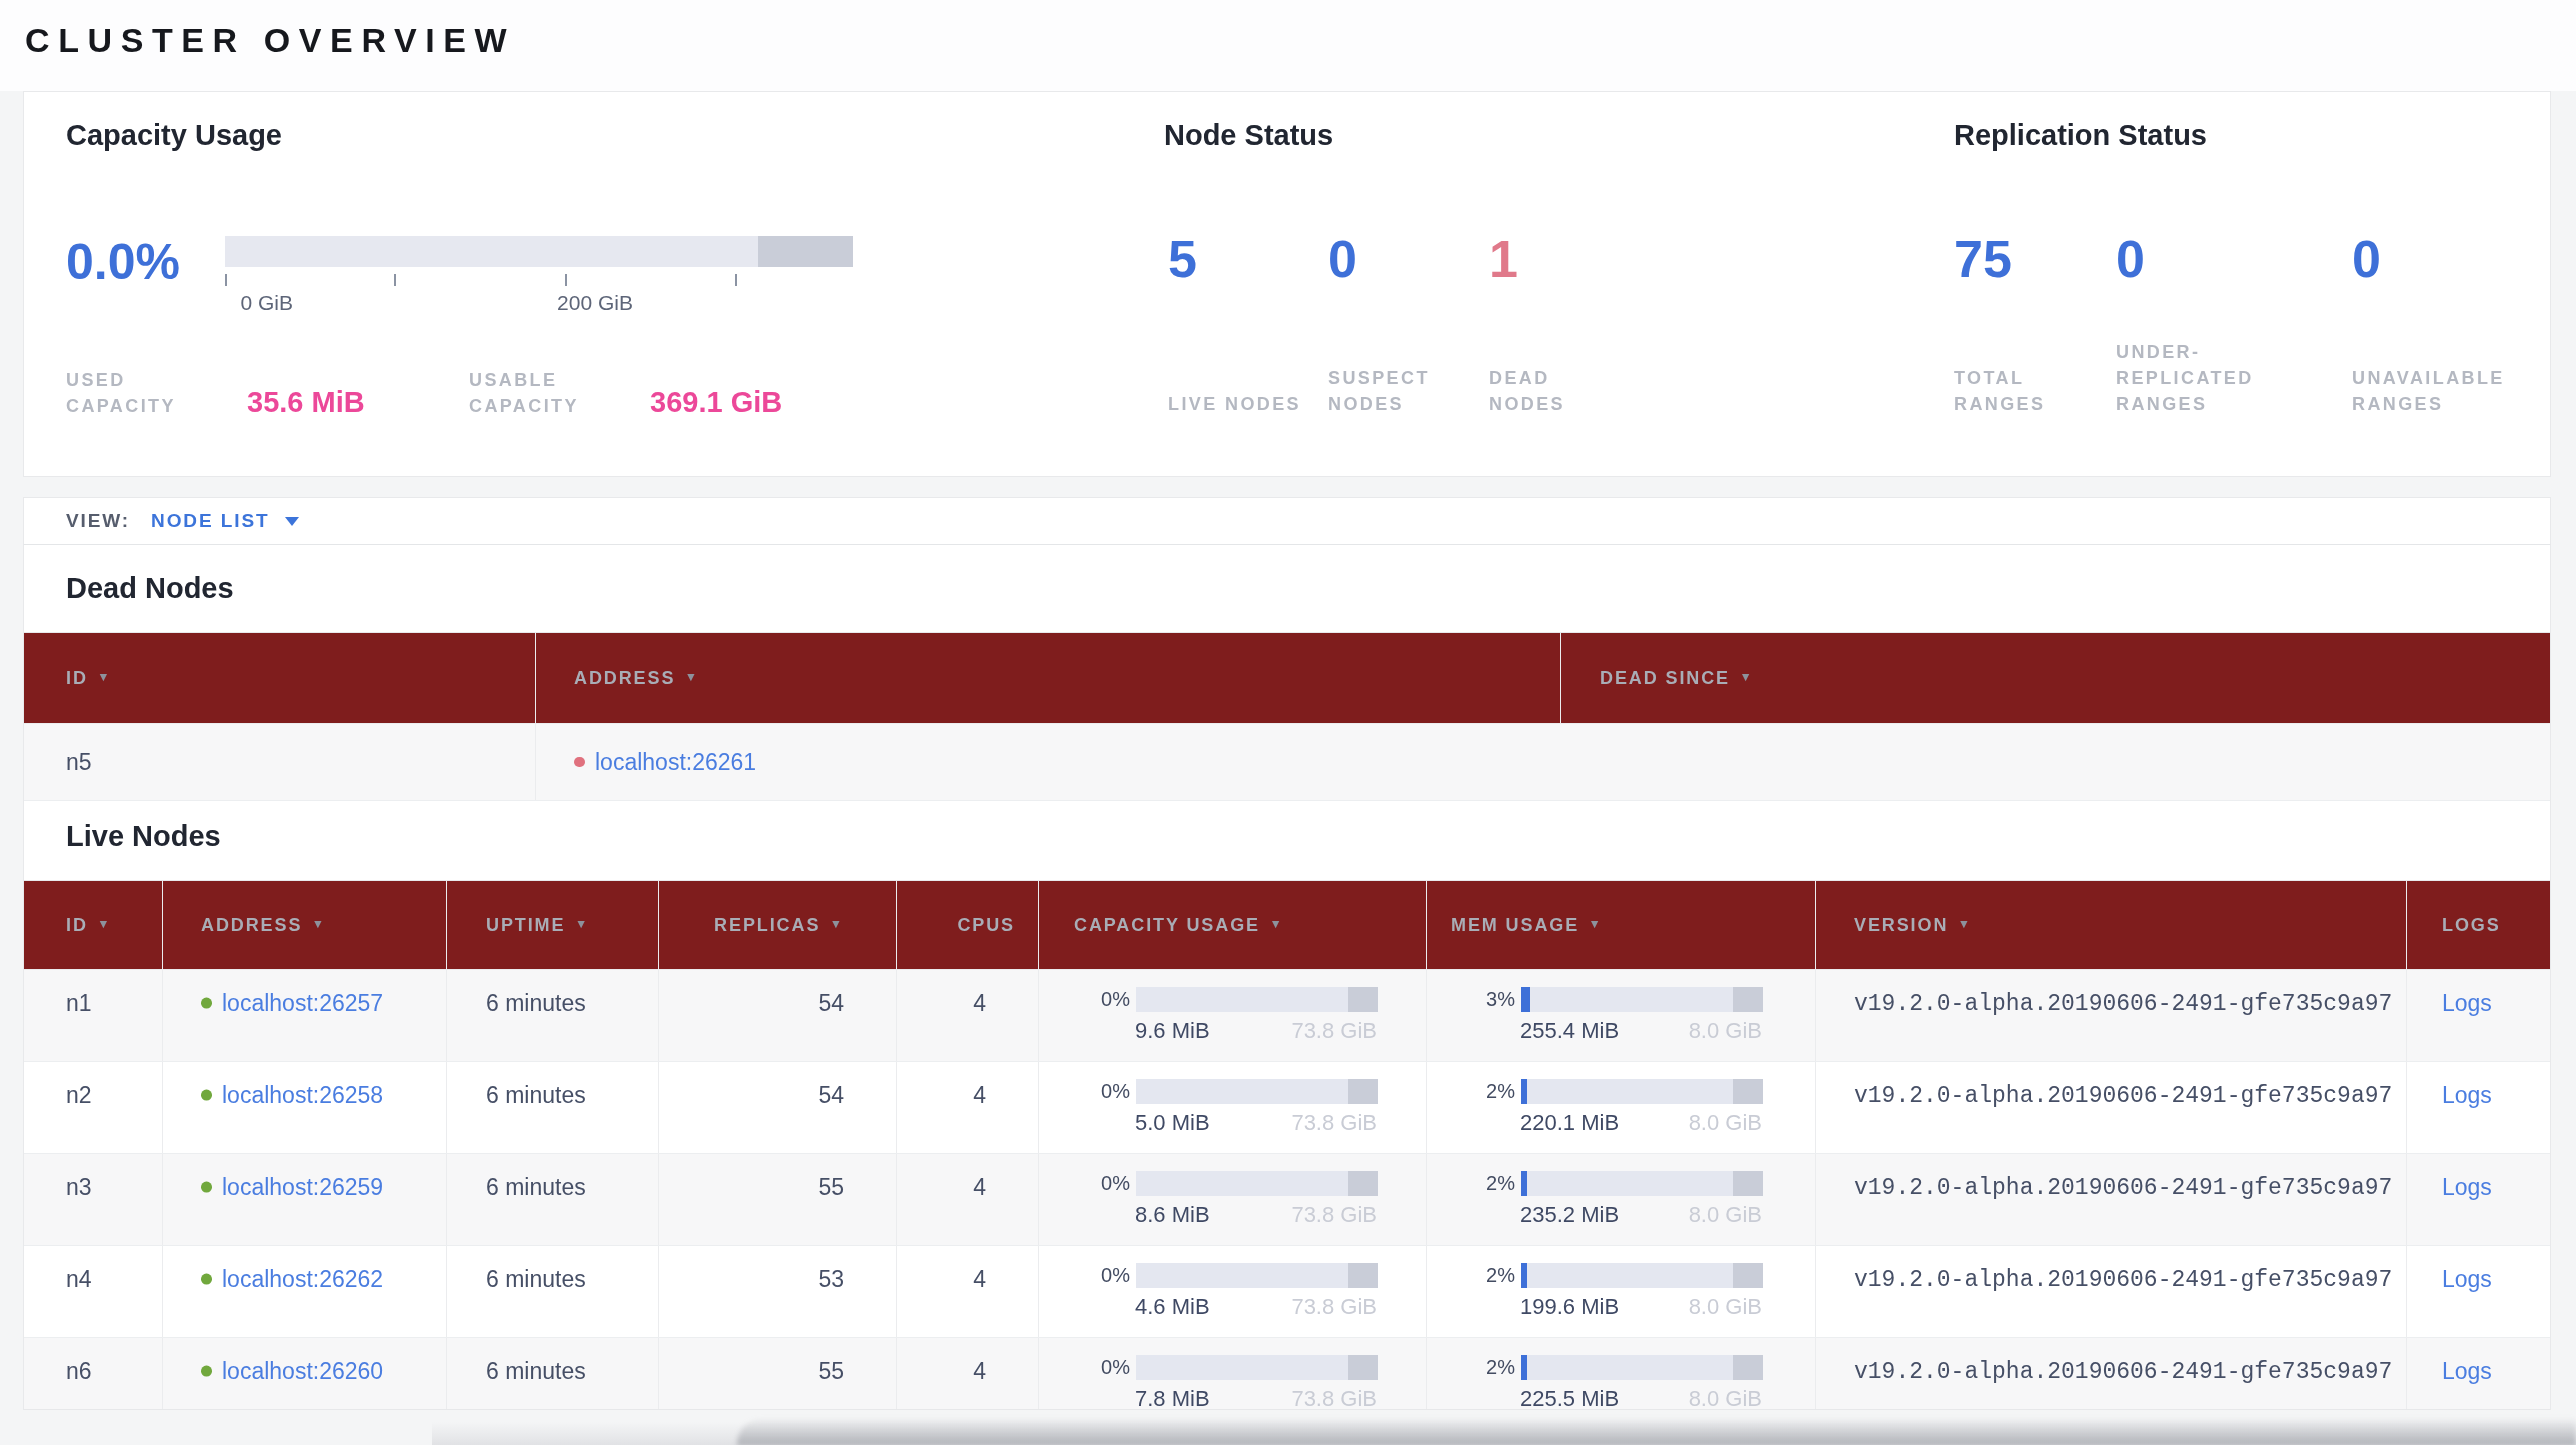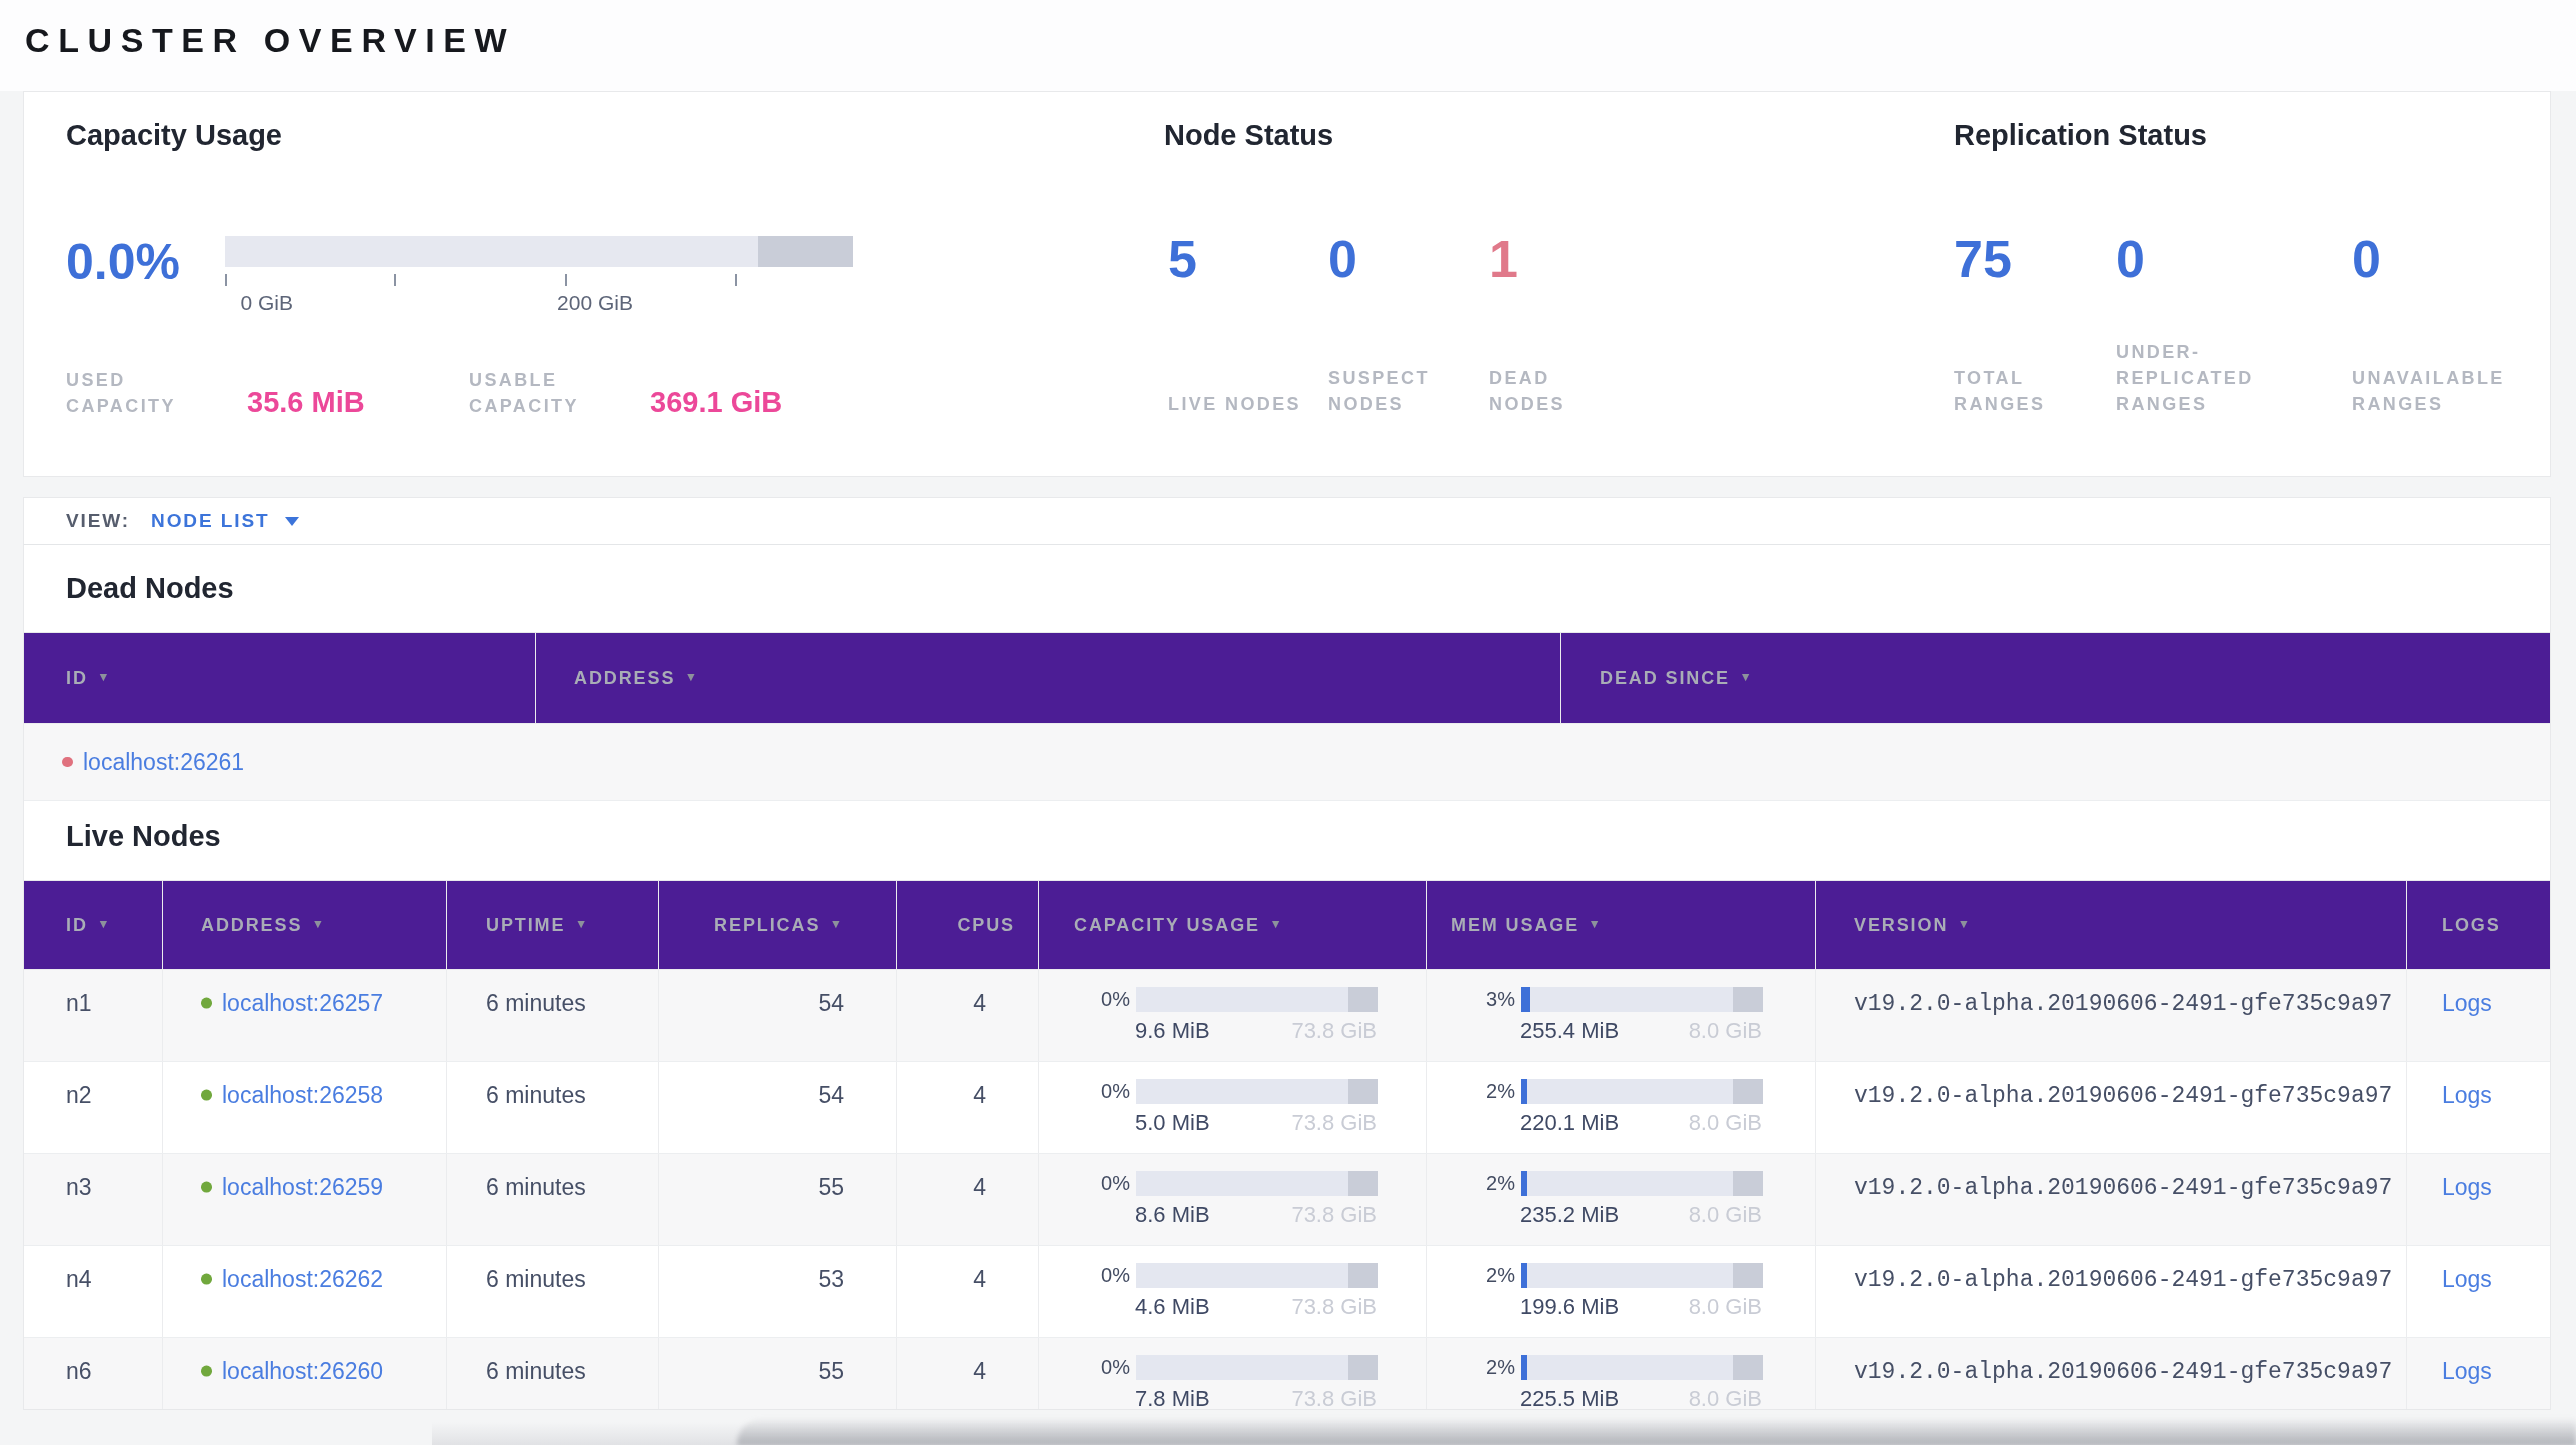--- a/index.html
+++ b/index.html
@@ -51,21 +51,21 @@
   .tbl-heading { position:absolute; left:42px; font-size:29px; font-weight:700; color:#212631; }
   .dead-heading { top:27px; }
   .live-heading { top:275px; }
 
   .tbl { position:absolute; left:0; right:0; border-top:1px solid #e8e9eb; }
   .dead-tbl { top:87px; }
   .live-tbl { top:335px; }
   .thead, .trow { display:grid; }
   .dead-tbl .thead, .dead-tbl .trow { grid-template-columns:512px 1025px 989px; }
   .live-tbl .thead, .live-tbl .trow { grid-template-columns:139px 284px 212px 238px 142px 388px 389px 591px 144px; }
-  .thead { border-bottom:1px solid #ebecee; background:#4c1d95; }
+  .thead { border-bottom:1px solid #ebecee; background:#7f1d1d; }
   .dead-tbl .thead { height:91px; } .live-tbl .thead { height:89px; }
   .dead-tbl .trow { height:77px; } .live-tbl .trow { height:92px; }
   .trow { border-bottom:1px solid #eceef0; background:#fff; }
   .trow.shade { background:#f7f7f8; }
   .hcell, .cell { display:flex; align-items:center; border-right:1px solid #ebecee; min-width:0; }
   .hcell:last-child, .cell:last-child { border-right:none; }
   .hcell { font-size:18px; letter-spacing:1.9px; color:#a9adb6; font-weight:600; white-space:nowrap; }
   .arrow { font-size:12.4px; color:#8d929c; margin-left:9.5px; transform:translateY(-1px); }
   .cell { font-size:23px; color:#464f66; }
   .right { justify-content:flex-end; }
@@ -180,20 +180,23 @@
           <span>ADDRESS</span>
           <span class="arrow">▼</span>
         </div>
         <div class="hcell pad41">
           <span>DEAD SINCE</span>
           <span class="arrow">▼</span>
         </div>
       </div>
       <div id="dead-body">
           <div class="trow shade">
+    <div class="cell pad44">
+      <span>n5</span>
+    </div>
     <div class="cell pad40">
       <span class="dot dead"></span>
       <a class="link">localhost:26261</a>
     </div>
   </div>
         </div>
     </div>
 
     <div class="tbl-heading live-heading">Live Nodes</div>
 

